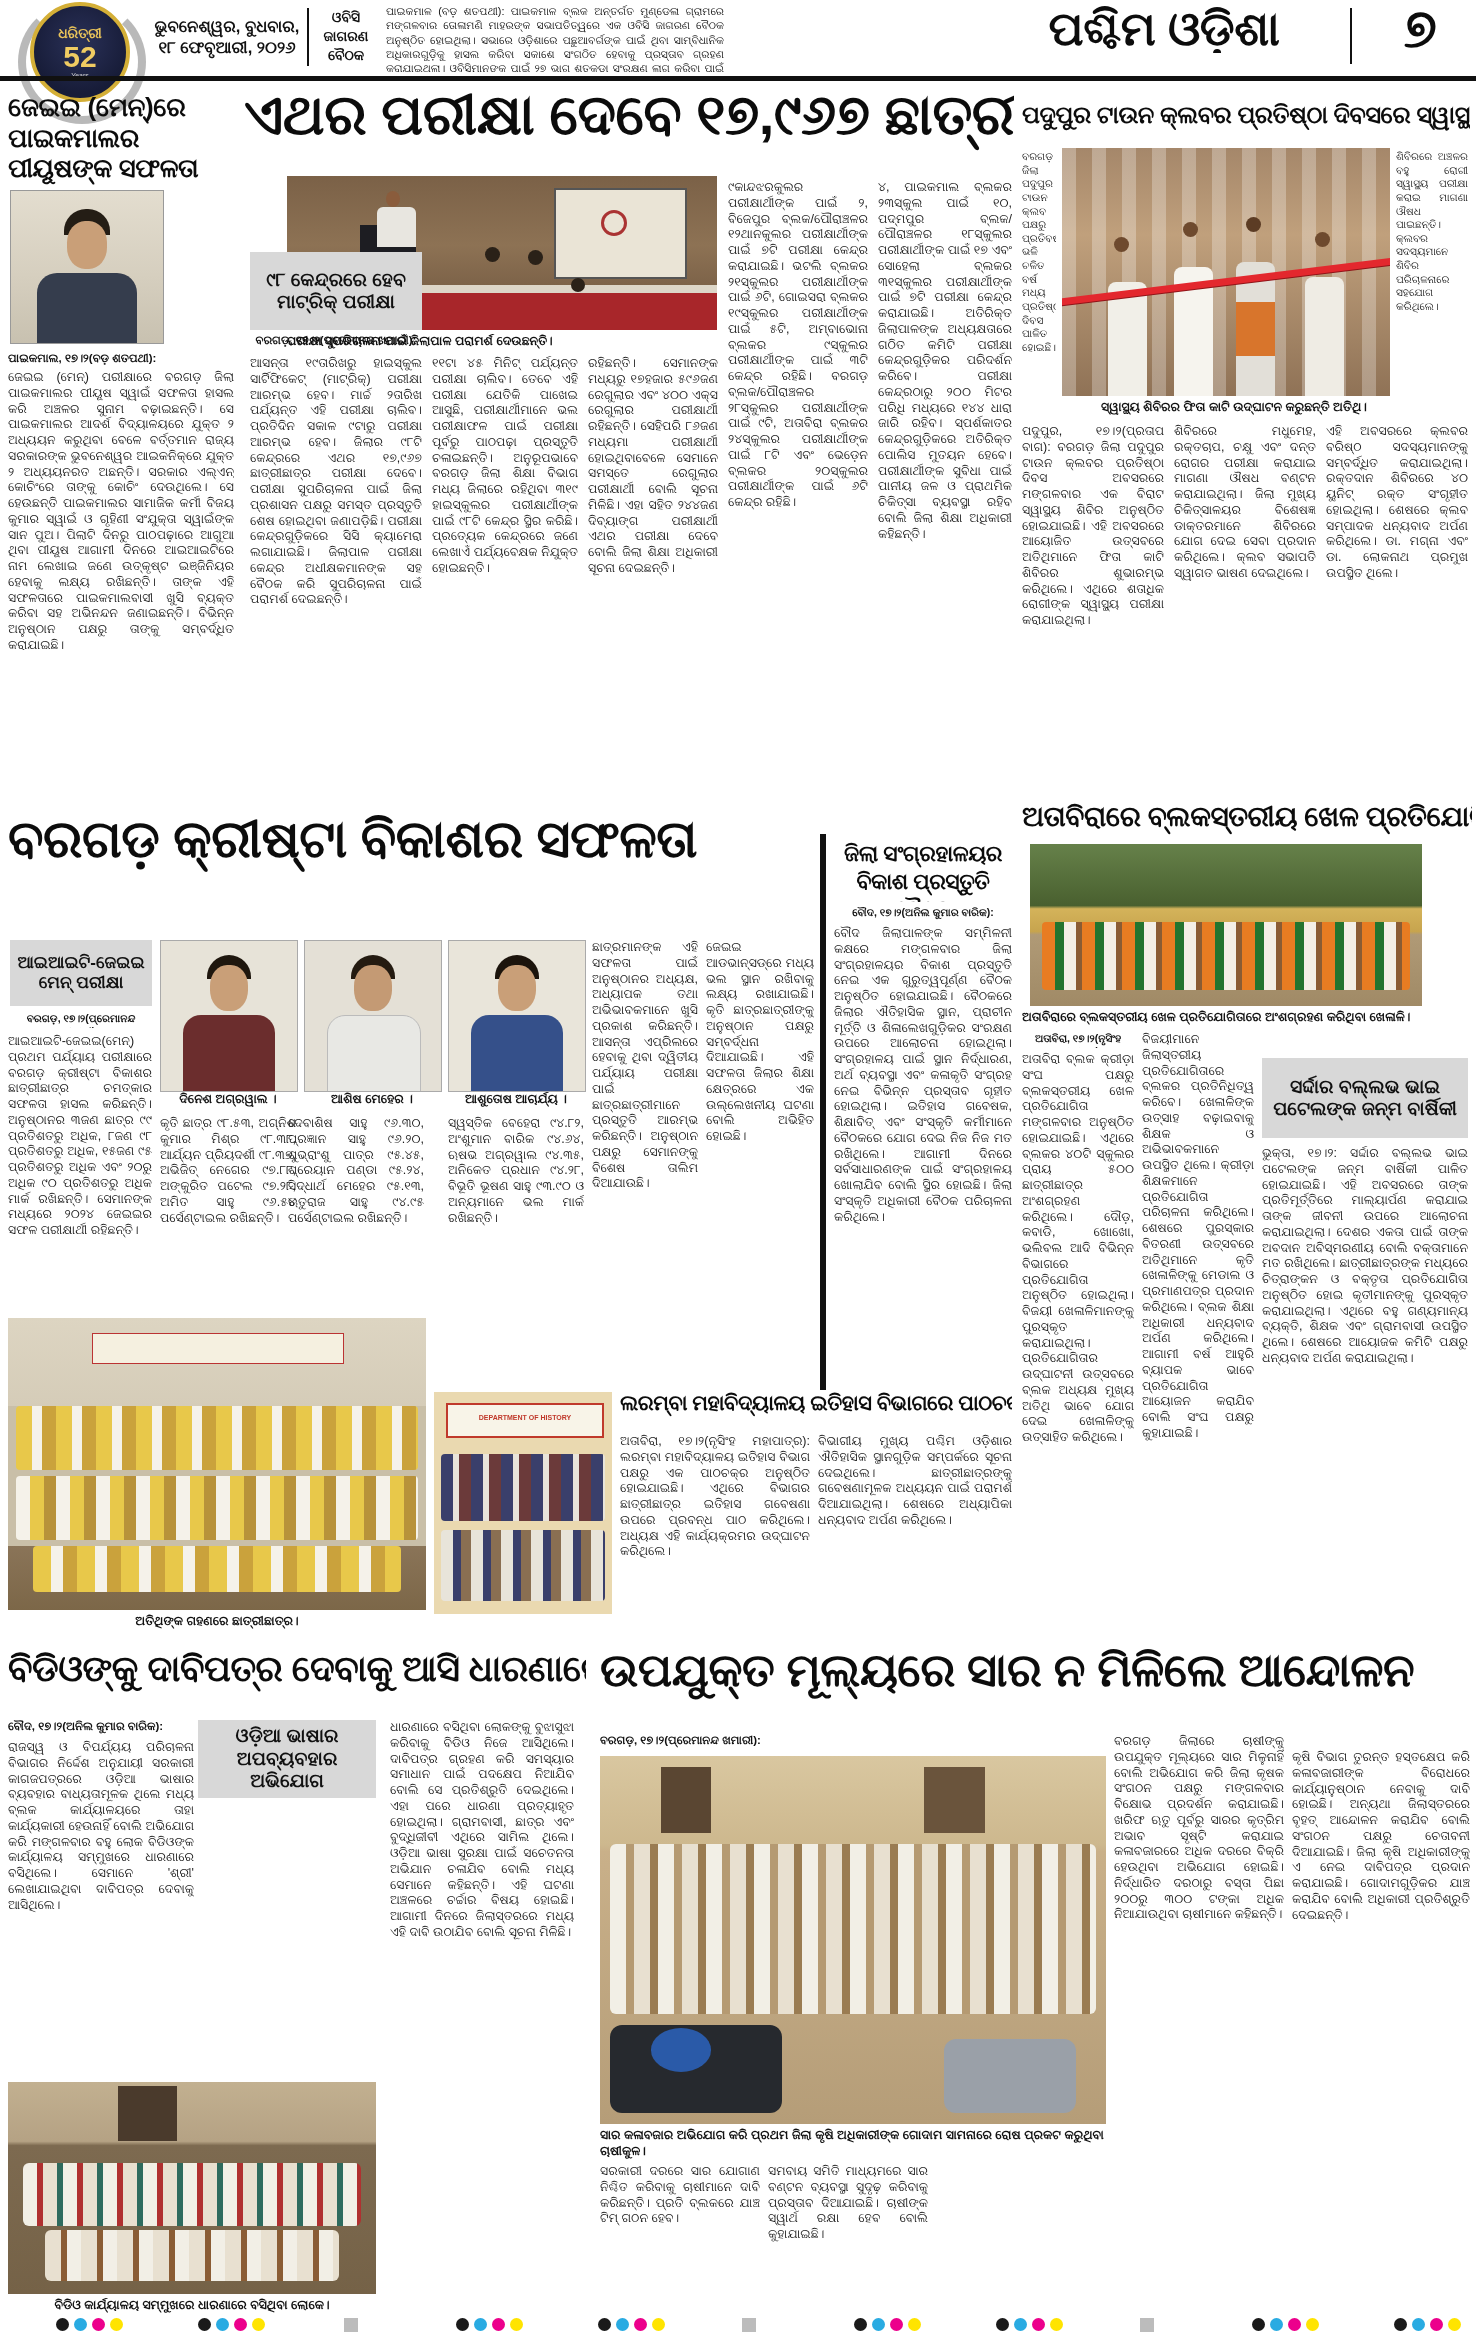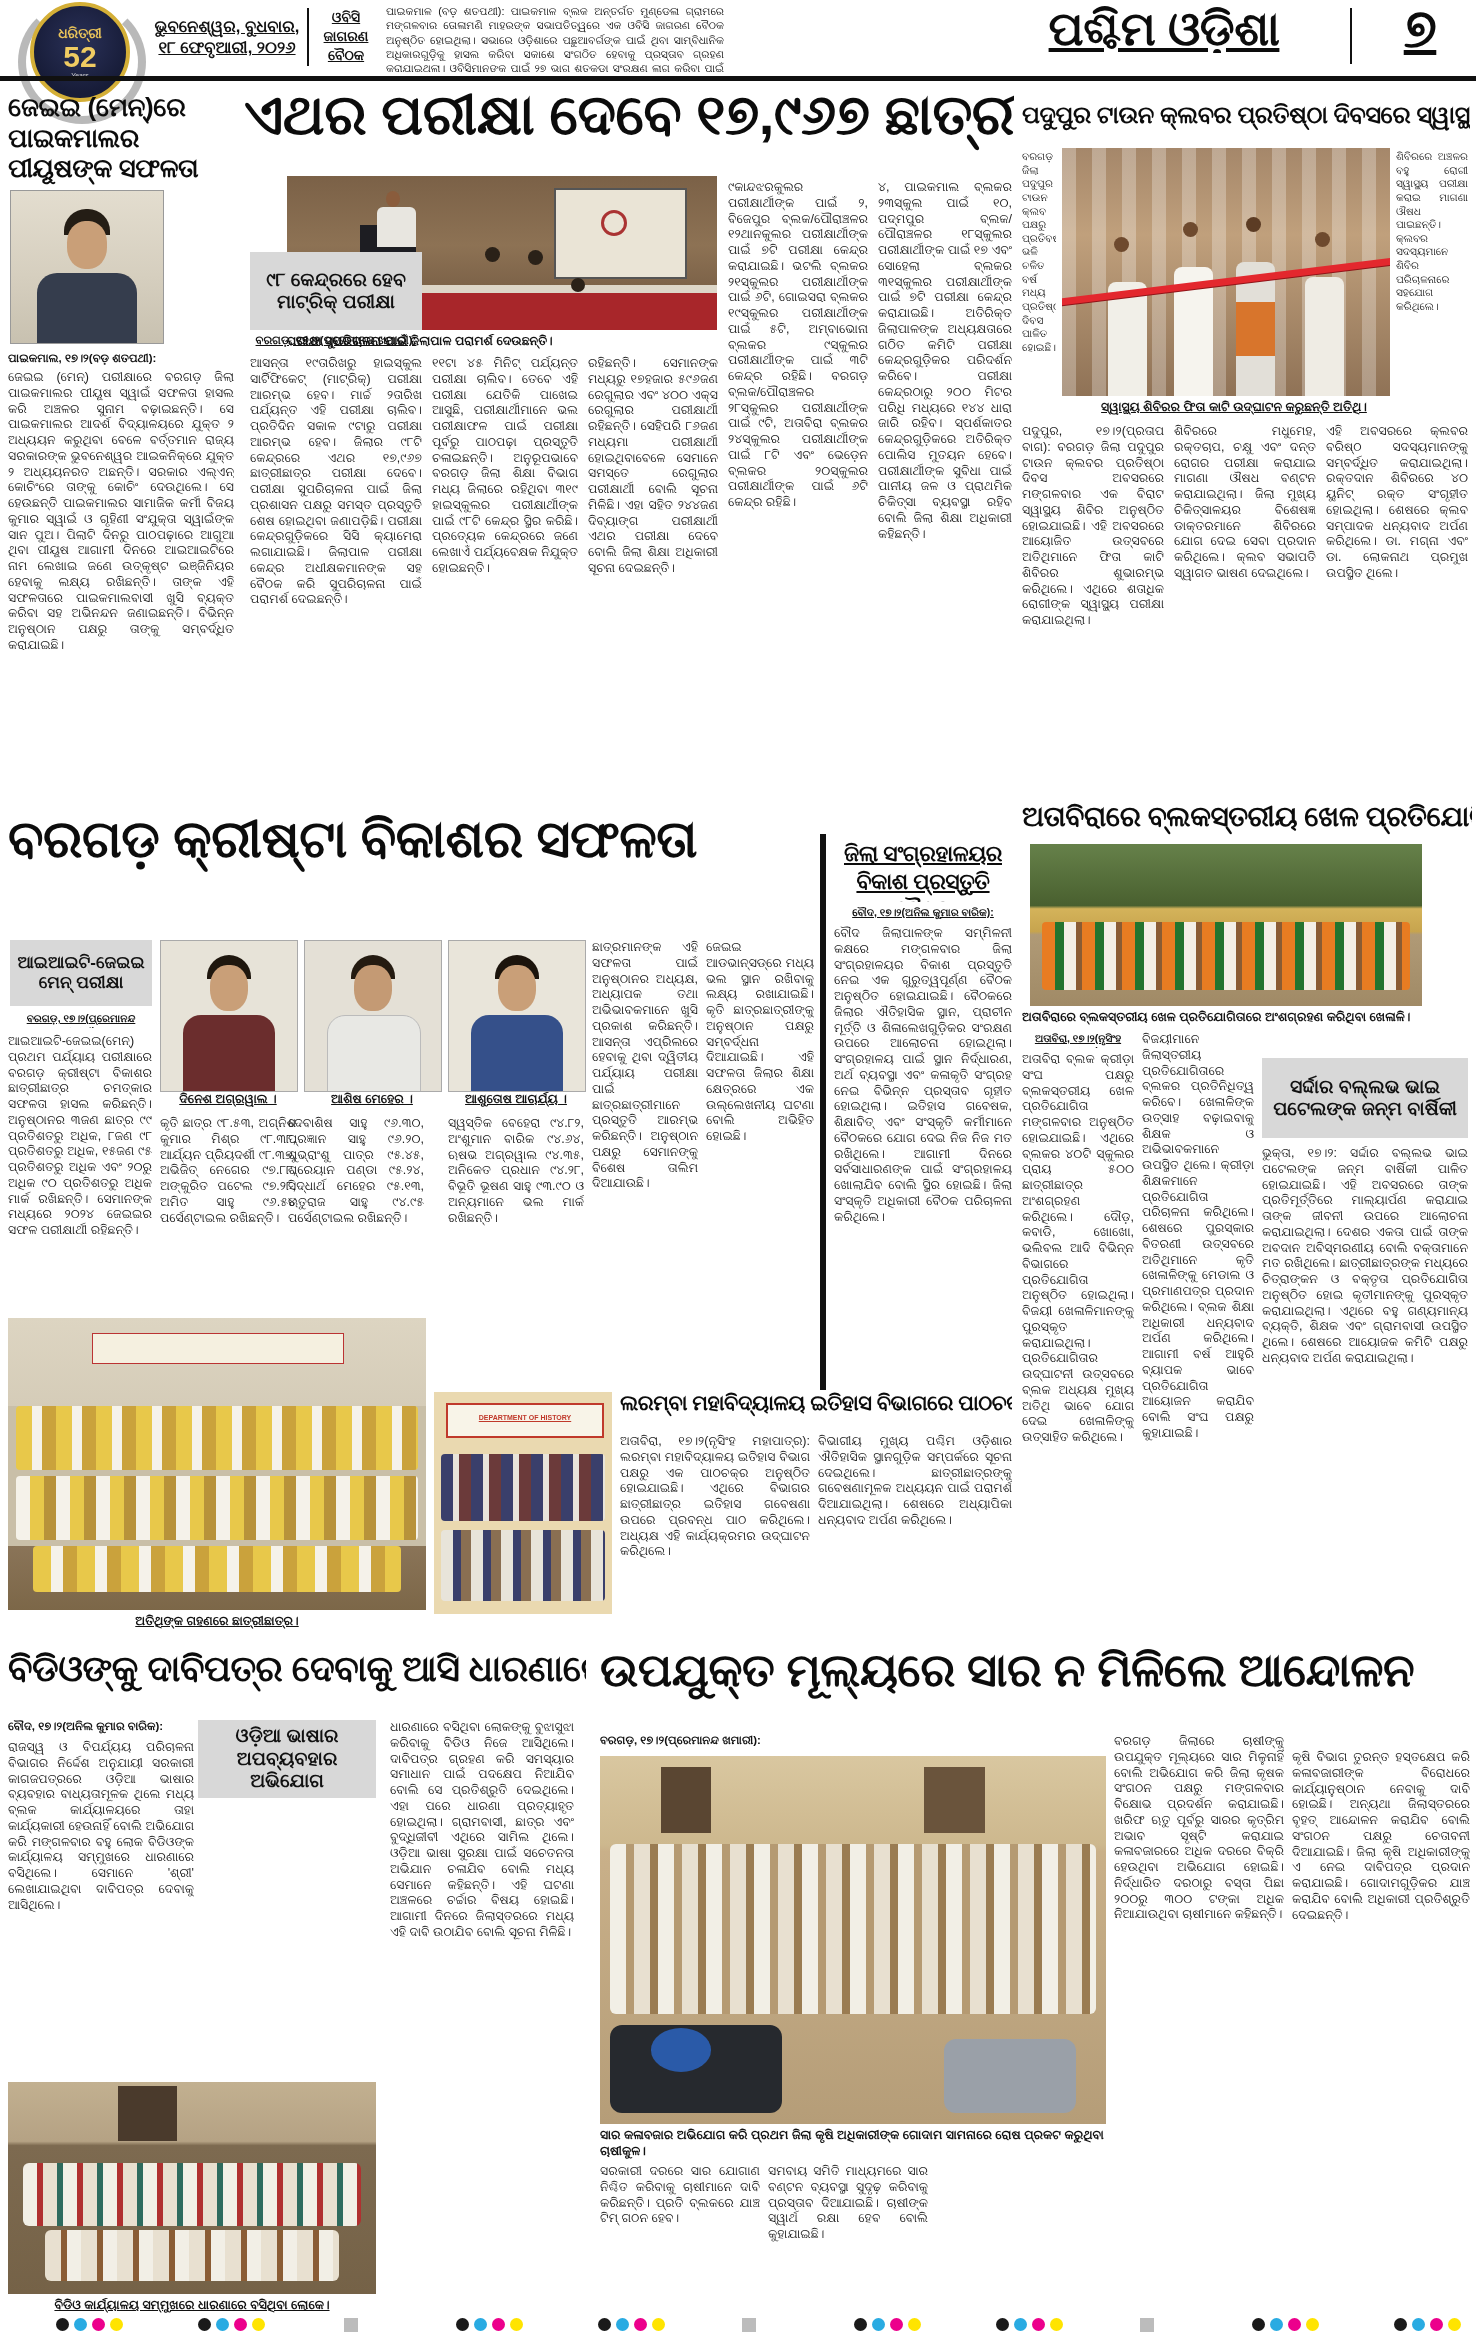--- a/index.html
+++ b/index.html
@@ -1,20 +1,20 @@
 <!DOCTYPE html>
 <html><head>
 <meta charset="utf-8">
 <style>
   html,body{margin:0;padding:0;background:#e9e9e9;}
   .page{position:relative;width:1476px;height:2339px;background:#ffffff;overflow:hidden;
         font-family:"Liberation Sans","DejaVu Sans",sans-serif;color:#111;}
   .abs{position:absolute;}
   .b{font-weight:bold;}
-  .ctr{text-align:center;text-decoration:underline;}
+  .ctr{text-align:center;}
   .jt{text-align:justify;text-justify:inter-word;}
   .hl{font-weight:800;color:#0c0c0c;letter-spacing:-0.5px;line-height:1.05;overflow:hidden;}
   .nw{white-space:nowrap;}
   .bodytxt{font-size:12.5px;line-height:1.26;overflow:hidden;color:#1a1a1a;}
   .tiny{font-size:10.5px;line-height:1.3;overflow:hidden;color:#1a1a1a;}
   .by{font-weight:bold;font-size:11.5px;overflow:hidden;}
   .cap{font-weight:bold;font-size:12.5px;overflow:hidden;}
   .gb{background:#d8d8d8;display:flex;align-items:center;justify-content:center;
       text-align:center;font-weight:800;line-height:1.18;overflow:hidden;}
   .photo{overflow:hidden;background:#cfc9bd;}

